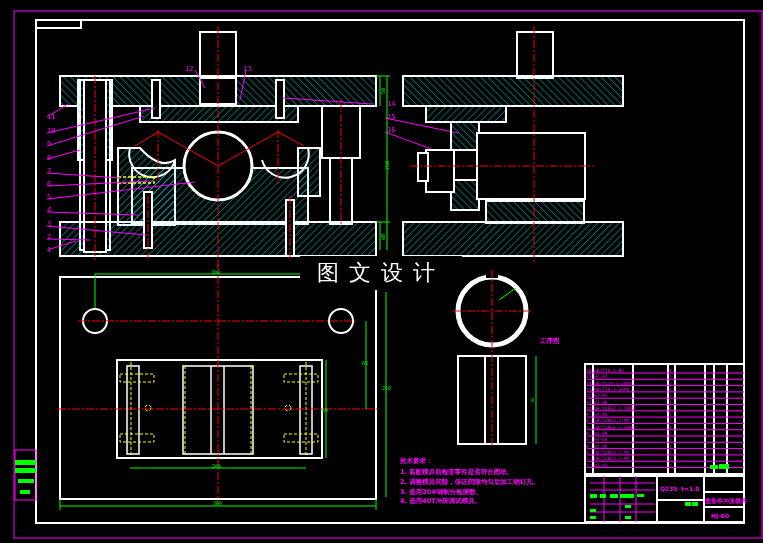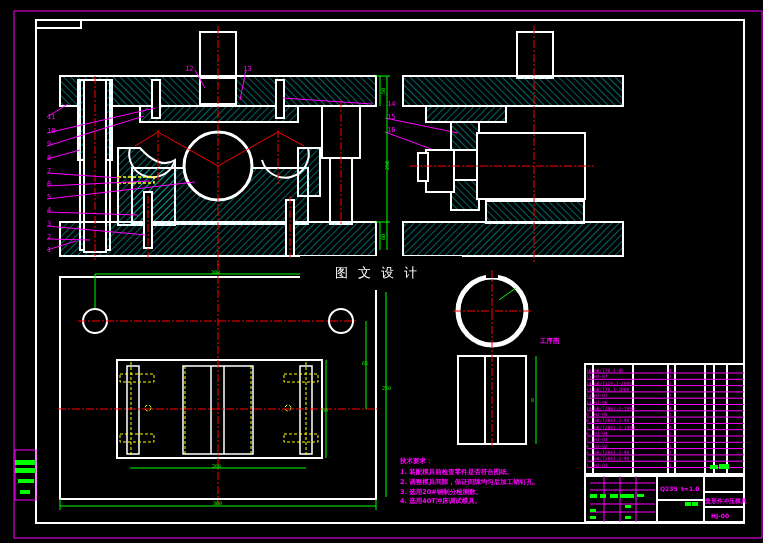--- a/index.html
+++ b/index.html
@@ -1,21 +1,21 @@
 <!DOCTYPE html>
 <html><head>
 <meta charset="utf-8">
 <style>
   html, body { margin: 0; padding: 0; background: #000; }
   body { width: 763px; height: 543px; overflow: hidden; position: relative; font-family: "DejaVu Sans", sans-serif; }
   #canvas { position: absolute; left: 0; top: 0; width: 763px; height: 543px; }
   .watermark {
     position: absolute; left: 300px; top: 256px; width: 162px; height: 34px;
     background: #000; color: #fff; font-family: "DejaVu Serif", serif;
-    font-size: 13px; letter-spacing: 10px; line-height: 34px; text-align: center;
+    font-size: 22px; letter-spacing: 10px; line-height: 34px; text-align: center;
   }
   .lbl { fill: #ff00ff; font-family: "DejaVu Sans Mono", monospace; font-size: 7px; }
   .tr { fill: #ff00ff; font-family: "DejaVu Sans", sans-serif; font-size: 6.5px; font-weight: bold; }
   .dim { fill: #00ff00; font-family: "DejaVu Sans Mono", monospace; font-size: 5px; }
   .title-txt { fill: #ff00ff; font-family: "DejaVu Sans", sans-serif; font-size: 6px; font-weight: bold; }
 </style>
 </head>
 <body>
 
 <svg id="canvas" viewBox="0 0 763 543" width="763" height="543" xmlns="http://www.w3.org/2000/svg">

